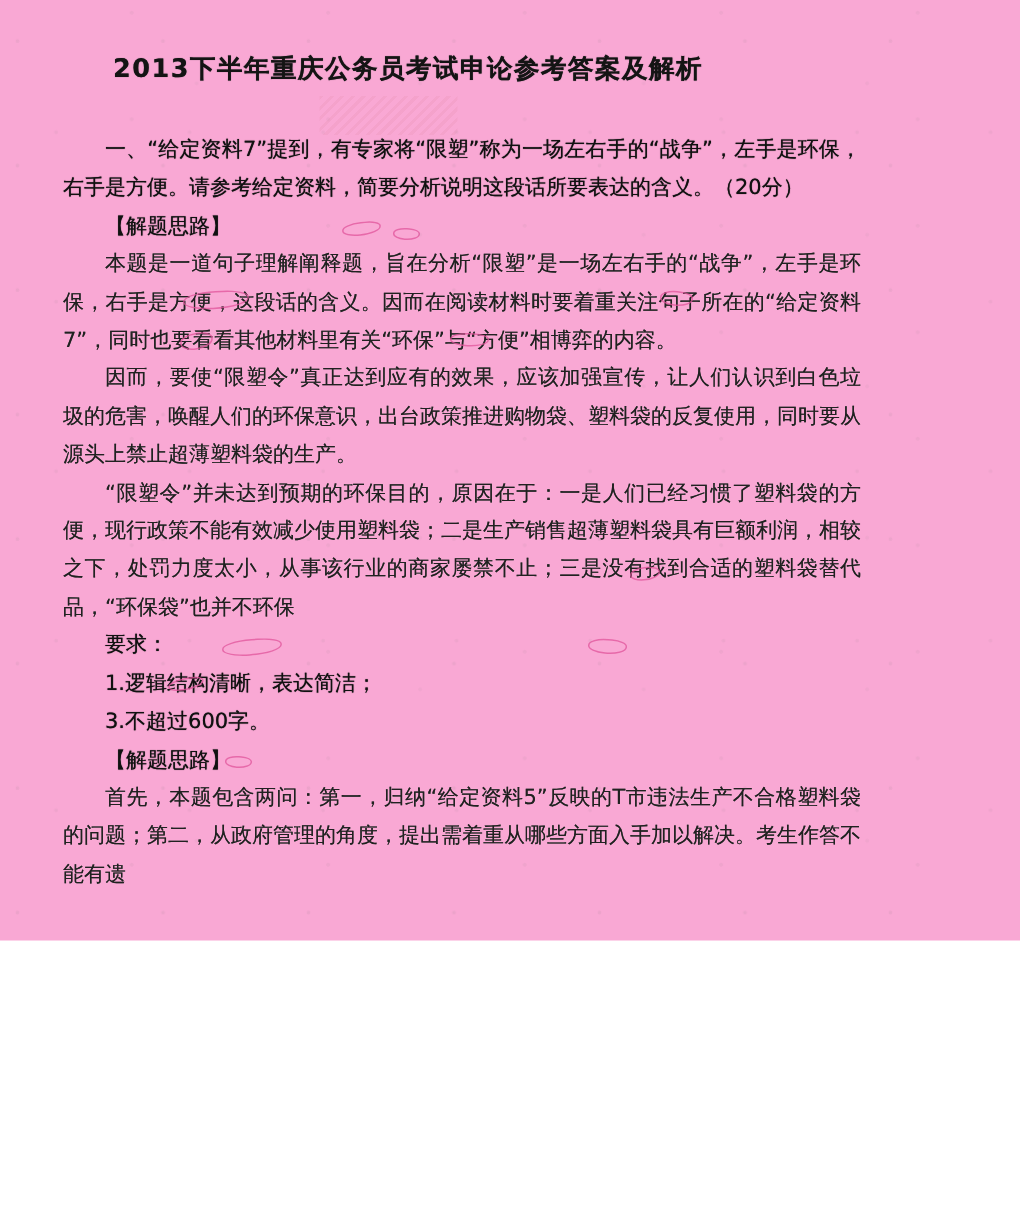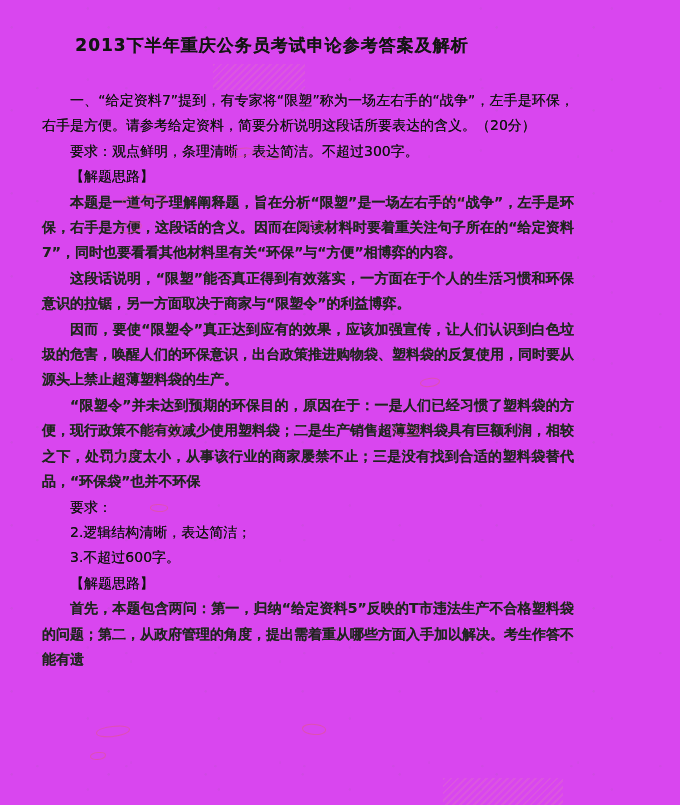--- a/index.html
+++ b/index.html
@@ -3,22 +3,22 @@
 <meta charset="utf-8">
 <style>
   * { margin: 0; padding: 0; box-sizing: border-box; }
   html, body {
     width: 680px; height: 805px;
     background: #ffffff;
     font-family: "DejaVu Sans", "Liberation Sans", sans-serif;
   }
   .page {
     position: relative;
-    width: 680px; height: 805px;
-    background: #d946ef;
+    width: 680px; height: 627px;
+    background: #f9a8d4;
     overflow: hidden;
     color: #1b1b1b;
   }
   
   .page::after {
     content: "";
     position: absolute; inset: 0;
     background-image:
       radial-gradient(circle at 12% 33%, rgba(120,120,120,.18) 0 1px, transparent 1.5px),
       radial-gradient(circle at 67% 12%, rgba(120,120,120,.14) 0 1px, transparent 1.5px),
@@ -42,21 +42,20 @@
     position: absolute;
     top: 88px; left: 42px; width: 532px;
   }
   .doc-body p {
     font-size: 14px;
     line-height: 25.4px;
     text-align: justify;
     text-indent: 2em;
     color: #212121;
     text-shadow: 0 0 .4px #555;
-    font-weight: bold;
   }
   .doc-body p.bold {
     font-weight: normal;
     color: #111;
     text-shadow: 0 0 .6px #222;
   }
   .watermark {
     position: absolute;
     background: repeating-linear-gradient(135deg,
       rgba(228,140,170,.30) 0 2px, rgba(255,255,255,0) 2px 5px);
@@ -77,28 +76,26 @@
 
 <div class="page">
 
   <div class="doc-title">2013下半年重庆公务员考试申论参考答案及解析</div>
 
   <div class="watermark wm-under-title"></div>
   <div class="watermark wm-bottom-right"></div>
 
   <div class="doc-body">
       <p class="bold">一、“给定资料7”提到，有专家将“限塑”称为一场左右手的“战争”，左手是环保，右手是方便。请参考给定资料，简要分析说明这段话所要表达的含义。（20分）</p>
-      <p class="bold">要求：观点鲜明，条理清晰，表达简洁。不超过300字。</p>
       <p class="bold">【解题思路】</p>
       <p>本题是一道句子理解阐释题，旨在分析“限塑”是一场左右手的“战争”，左手是环保，右手是方便，这段话的含义。因而在阅读材料时要着重关注句子所在的“给定资料7”，同时也要看看其他材料里有关“环保”与“方便”相博弈的内容。</p>
-      <p>这段话说明，“限塑”能否真正得到有效落实，一方面在于个人的生活习惯和环保意识的拉锯，另一方面取决于商家与“限塑令”的利益博弈。</p>
       <p>因而，要使“限塑令”真正达到应有的效果，应该加强宣传，让人们认识到白色垃圾的危害，唤醒人们的环保意识，出台政策推进购物袋、塑料袋的反复使用，同时要从源头上禁止超薄塑料袋的生产。</p>
       <p>“限塑令”并未达到预期的环保目的，原因在于：一是人们已经习惯了塑料袋的方便，现行政策不能有效减少使用塑料袋；二是生产销售超薄塑料袋具有巨额利润，相较之下，处罚力度太小，从事该行业的商家屡禁不止；三是没有找到合适的塑料袋替代品，“环保袋”也并不环保</p>
       <p class="bold">要求：</p>
-      <p class="bold">2.逻辑结构清晰，表达简洁；</p>
+      <p class="bold">1.逻辑结构清晰，表达简洁；</p>
       <p class="bold">3.不超过600字。</p>
       <p class="bold">【解题思路】</p>
       <p>首先，本题包含两问：第一，归纳“给定资料5”反映的T市违法生产不合格塑料袋的问题；第二，从政府管理的角度，提出需着重从哪些方面入手加以解决。考生作答不能有遗</p>
     </div>
 
   <div class="mark-layer">
       <div class="ann-mark" style="left: 228px; top: 148px; width: 26px; height: 9px; transform: rotate(-6deg); background: transparent; border: 1.5px solid rgb(224, 84, 155);"></div>
       <div class="ann-mark" style="left: 262px; top: 152px; width: 18px; height: 8px; transform: rotate(4deg); background: transparent; border: 1.5px solid rgb(224, 84, 155);"></div>
       <div class="ann-mark" style="left: 122px; top: 194px; width: 44px; height: 12px; transform: rotate(-3deg); background: transparent; border: 1.5px solid rgb(224, 84, 155);"></div>
       <div class="ann-mark" style="left: 440px; top: 194px; width: 22px; height: 10px; transform: rotate(6deg); background: transparent; border: 1.5px solid rgb(224, 84, 155);"></div>

